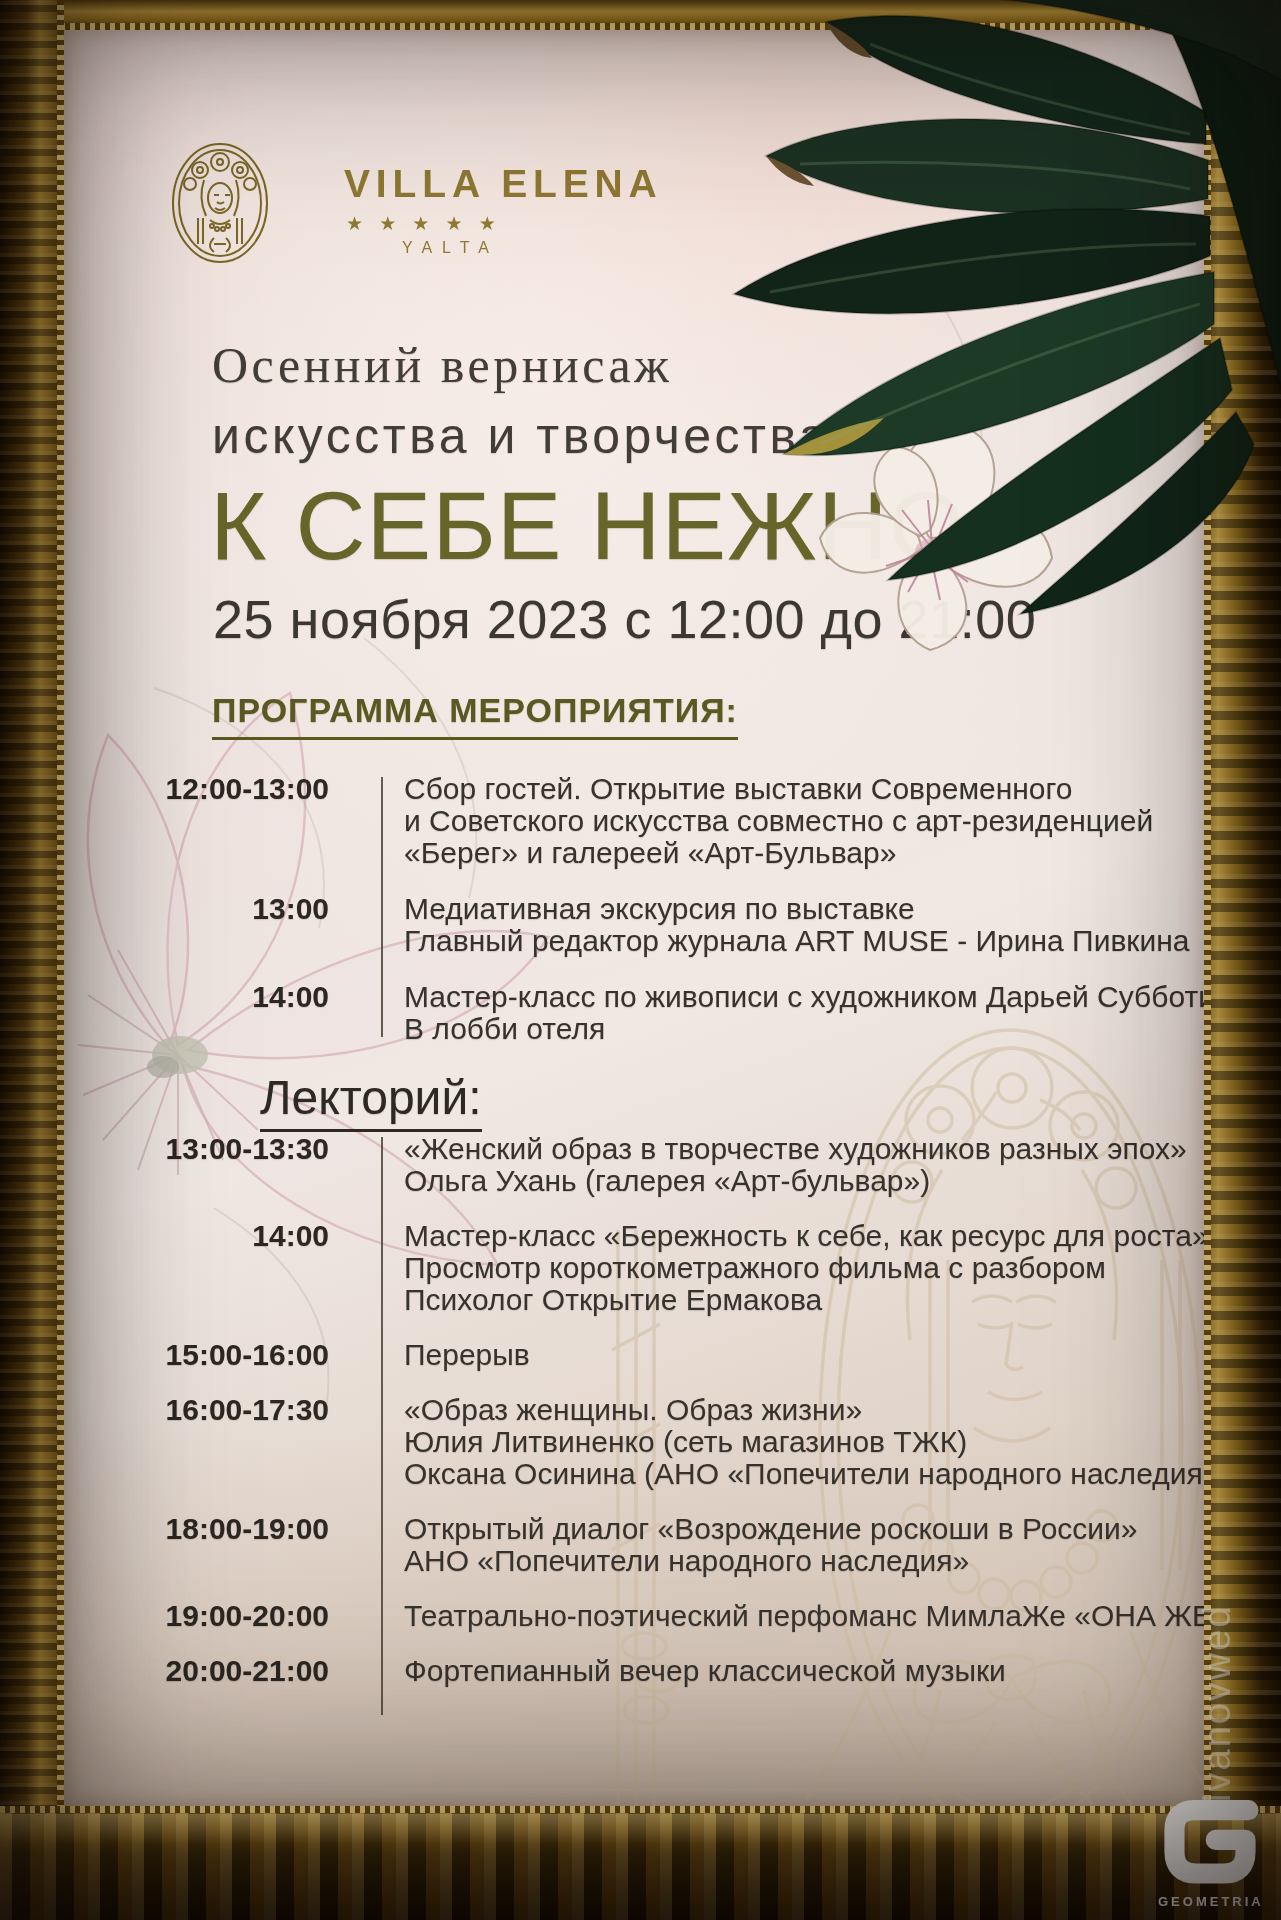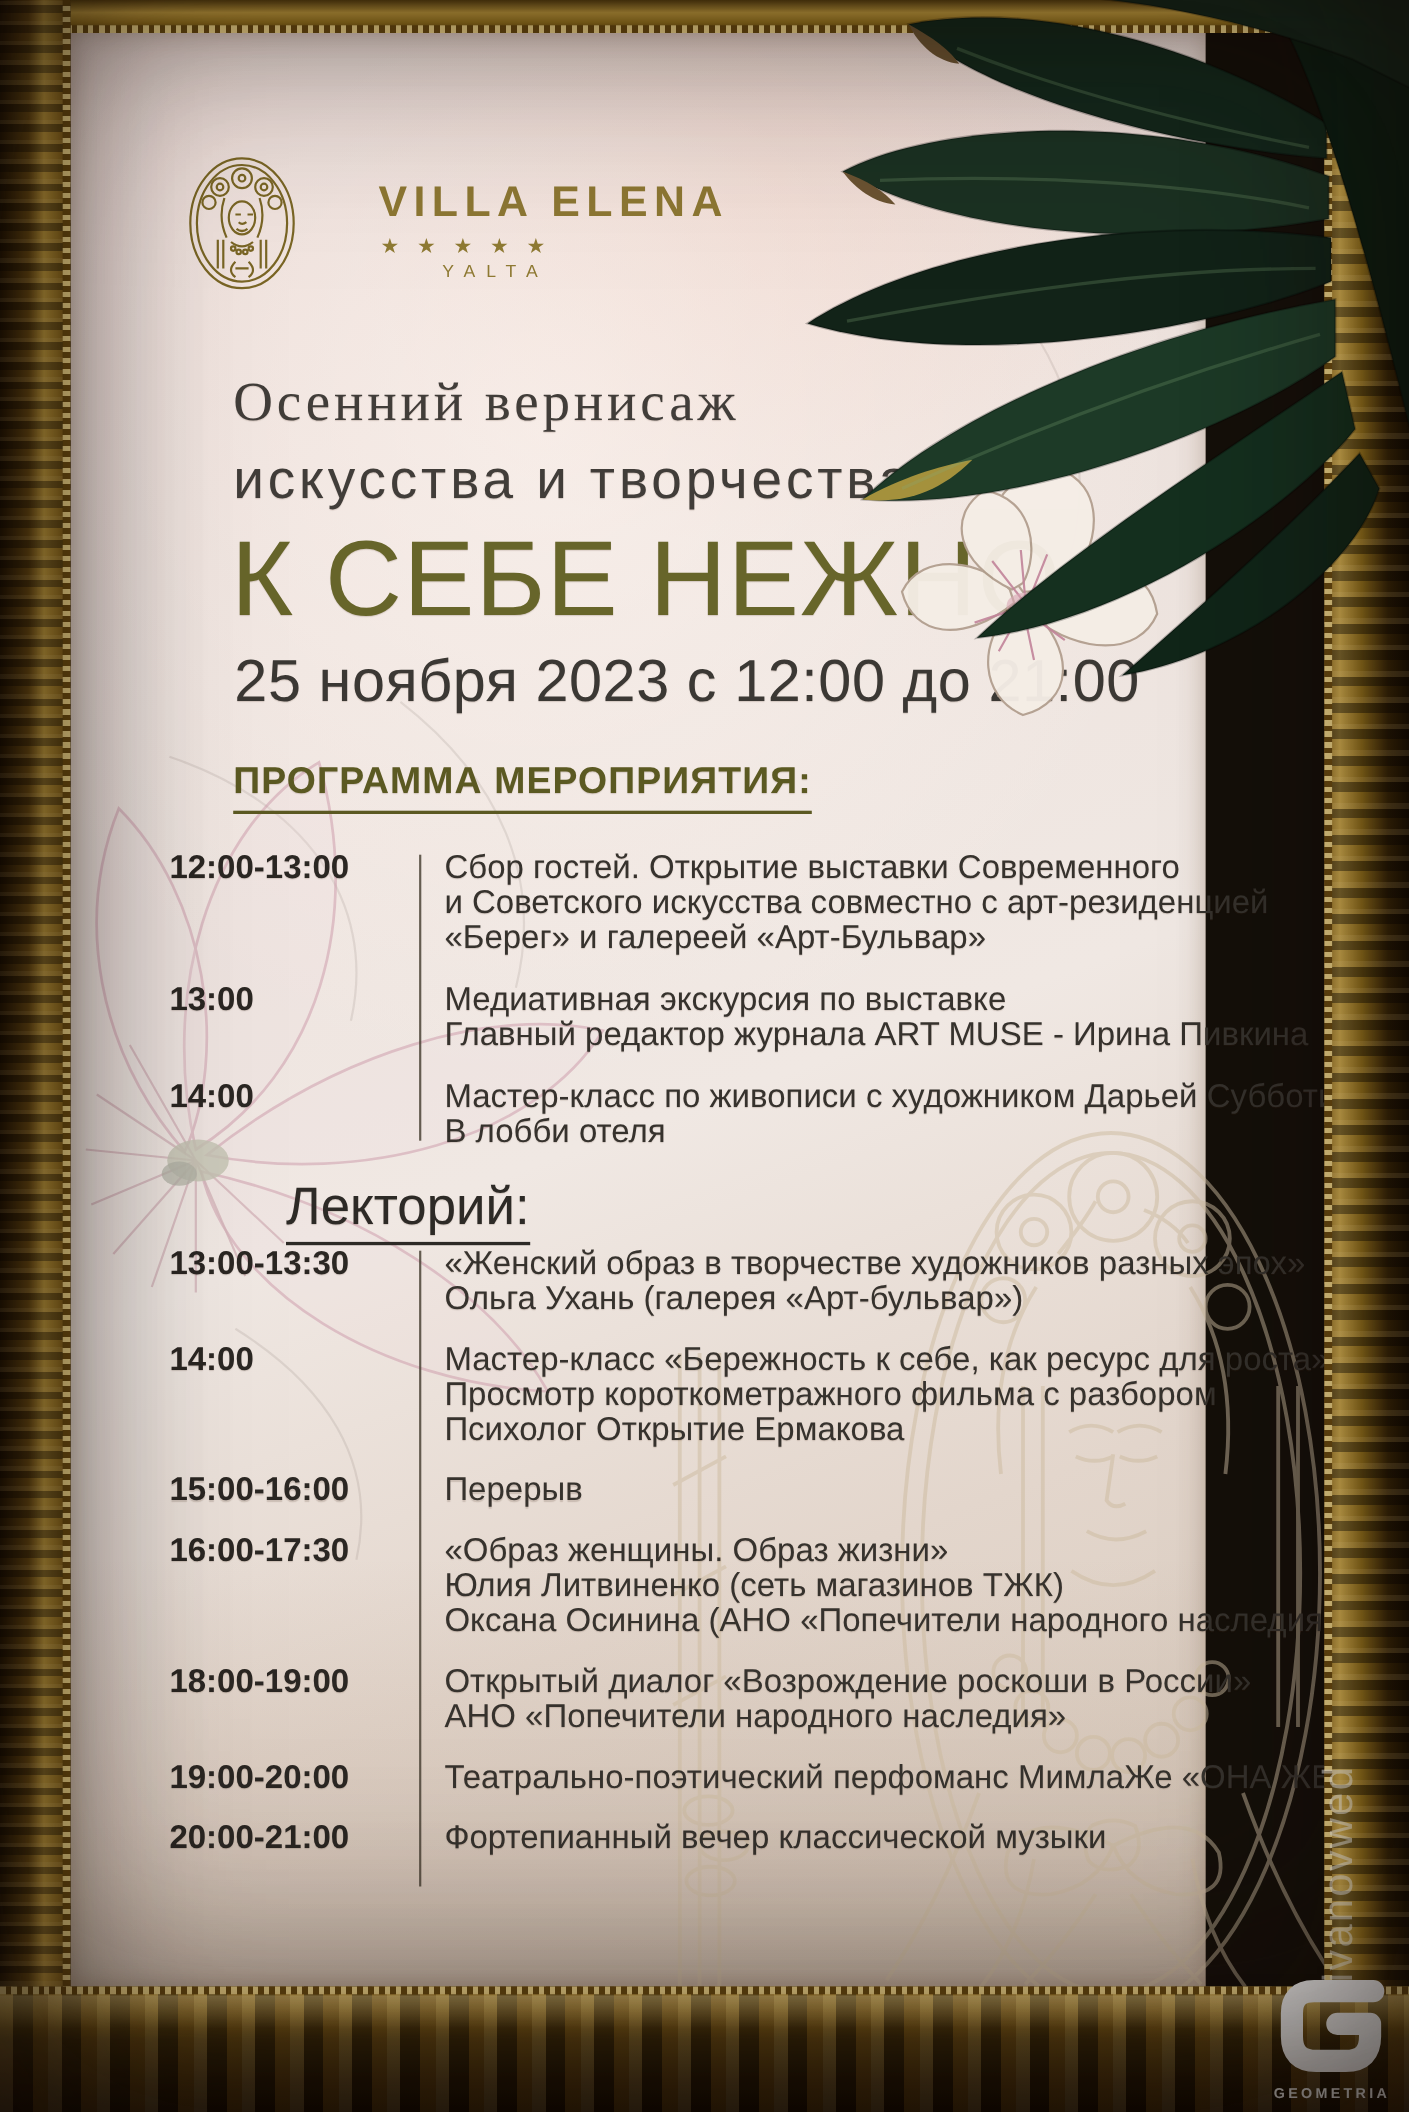--- a/index.html
+++ b/index.html
@@ -1,20 +1,20 @@
 <!DOCTYPE html>
 <html><head>
 <meta charset="utf-8">
 <style>
   html,body{margin:0;padding:0;background:#15100a;}
   .canvas{position:relative;width:1281px;height:1920px;overflow:hidden;
     font-family:"Liberation Sans",sans-serif;background:#15100a;}
 
   
-  .poster{position:absolute;left:64px;top:28px;width:1032px;height:1778px;z-index:1;
+  .poster{position:absolute;left:64px;top:28px;width:1140px;height:1778px;z-index:1;
     background:
       radial-gradient(90% 55% at 42% 20%, rgba(255,247,242,.55), rgba(255,247,242,0) 62%),
       radial-gradient(55% 28% at 62% 7%, rgba(238,196,180,.38), rgba(238,196,180,0) 70%),
       linear-gradient(to bottom, rgba(0,0,0,0) 78%, rgba(140,110,85,.20)),
       linear-gradient(160deg,#ead8d3 0%,#eee3de 30%,#f0e8e3 55%,#e3d6cc 76%,#d7c9bb 100%);
     box-shadow:inset 0 0 22px rgba(120,90,60,.35);}
   .poster svg.deco{position:absolute;pointer-events:none;}
 
   
   .ptext{position:absolute;color:#332f2b;text-shadow:0 1px 1px rgba(70,45,30,.18);z-index:3;}
@@ -35,21 +35,21 @@
   .heading-dark .u{display:inline-block;border-bottom:3px solid #2d2a26;padding-bottom:4px;white-space:nowrap;}
 
   
   .sched{position:absolute;left:90px;width:1100px;z-index:3;}
   #program{top:745px;} #lectures{top:1105px;}
   .vline{position:absolute;left:227px;top:4px;width:2px;background:#4b4336;opacity:.85;}
   #program .vline{height:260px;} #lectures .vline{height:578px;}
   .srow{display:grid;grid-template-columns:175px 1fr;margin-bottom:24px;}
   #lectures .srow{margin-bottom:23px;}
   .srow:last-child{margin-bottom:0;}
-  .time{font-size:30px;line-height:32px;font-weight:700;color:#2b2723;text-align:left;
+  .time{font-size:30px;line-height:32px;font-weight:700;color:#2b2723;text-align:right;
     white-space:nowrap;text-shadow:0 1px 1px rgba(70,45,30,.18);}
   .desc{padding-left:75px;}
   .desc .line{font-size:30px;line-height:32px;color:#36322d;white-space:nowrap;
     text-shadow:0 1px 1px rgba(70,45,30,.18);}
 
   
   .frame{position:absolute;z-index:5;}
   .frame-top{left:0;top:0;right:0;height:30px;
     background:linear-gradient(#5e4512,#caa342 38%,#9a751f 70%,#42300c);}
   .frame-top:after{content:"";position:absolute;left:0;right:0;bottom:0;height:7px;

